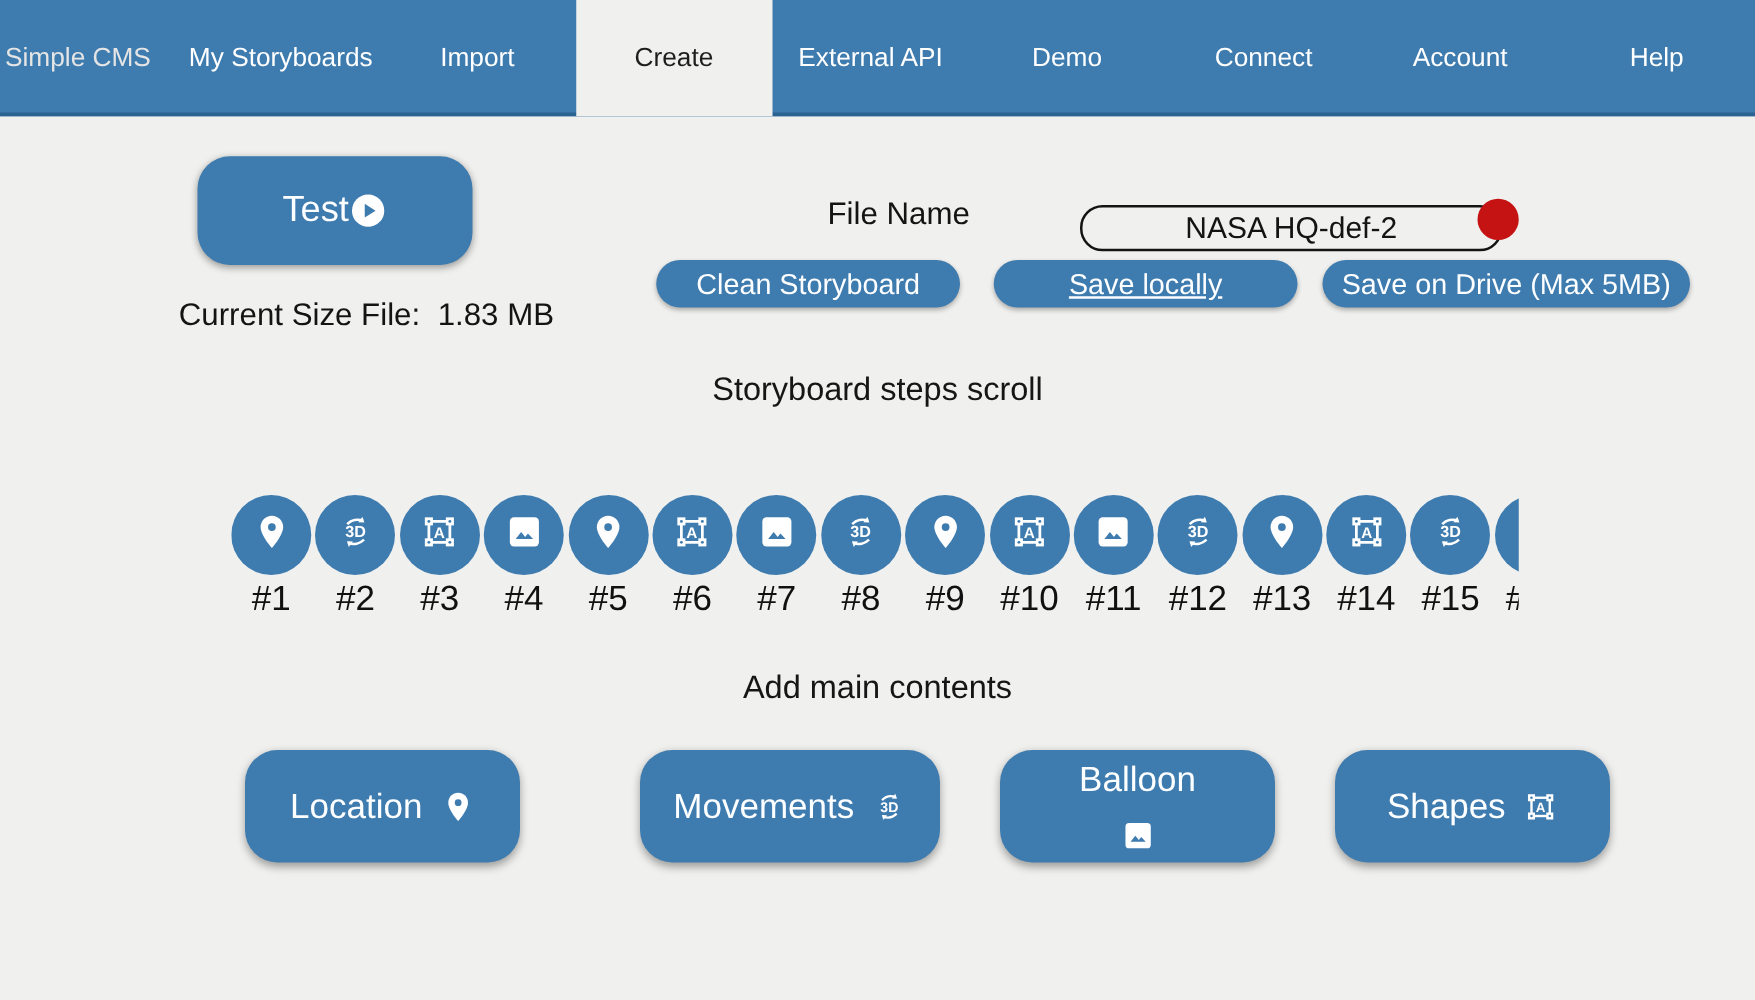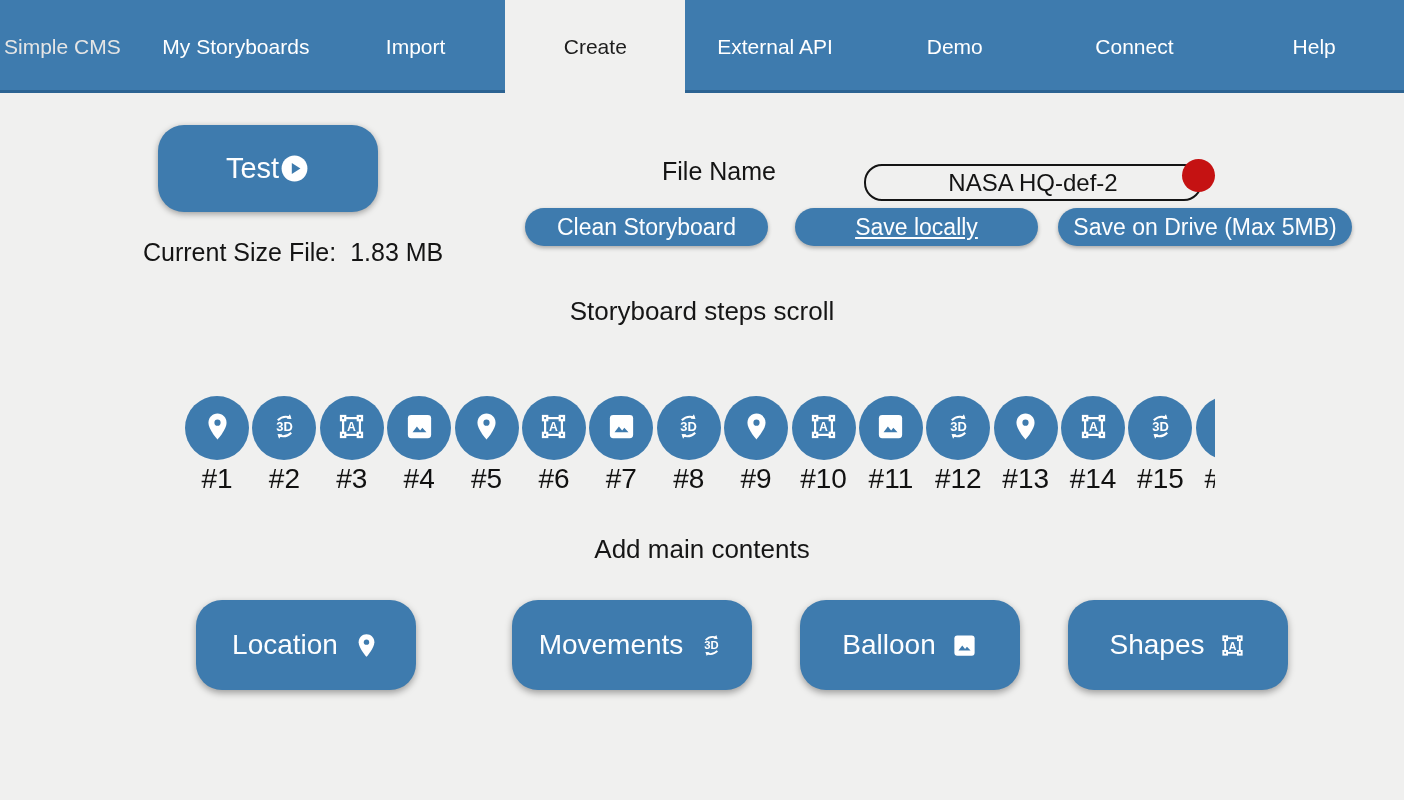--- a/index.html
+++ b/index.html
@@ -51,21 +51,21 @@
                align-items:center;justify-content:center;}
   .step-circle svg{width:31px;height:31px;}
   .step-label{margin-top:3px;font-size:28px;color:#111;white-space:nowrap;}
 
   
   .content-btn{top:600px;height:90px;border-radius:26px;font-size:28px;gap:15px;
                box-shadow:0 3px 7px rgba(0,0,0,0.35);}
   .content-btn svg{width:27px;height:27px;}
   .contents .content-btn:nth-of-type(1){left:196px;width:220px;}
   .contents .content-btn:nth-of-type(2){left:512px;width:240px;}
-  .contents .content-btn:nth-of-type(3){left:800px;width:220px;}
+  .contents .content-btn:nth-of-type(3){left:800px;width:220px;flex-direction:column;}
   .contents .content-btn:nth-of-type(4){left:1068px;width:220px;}
 </style>
 </head>
 <body>
 
 <div class="page">
 
   <header class="topbar">
     <div class="brand">Simple CMS</div>
     <nav class="nav-items">
@@ -87,20 +87,23 @@
         </div>
 
         <div class="nav-item">
           <span>Demo</span>
         </div>
 
         <div class="nav-item">
           <span>Connect</span>
         </div>
 
+        <div class="nav-item">
+          <span>Account</span>
+        </div>
 
         <div class="nav-item">
           <span>Help</span>
         </div>
       </nav>
   </header>
 
   <button class="btn test-btn">
     <span>Test</span>
     <span>

